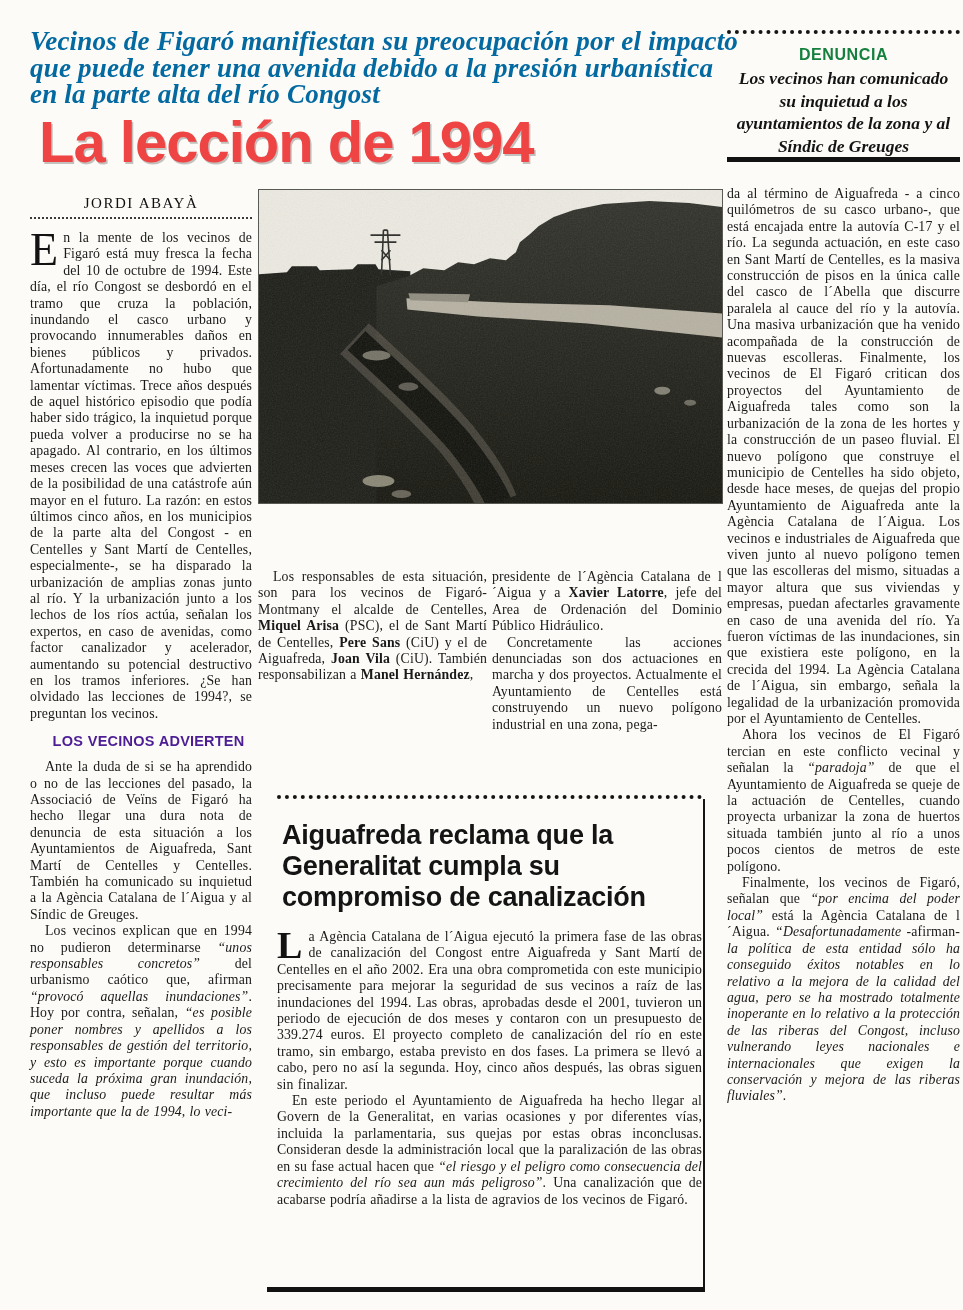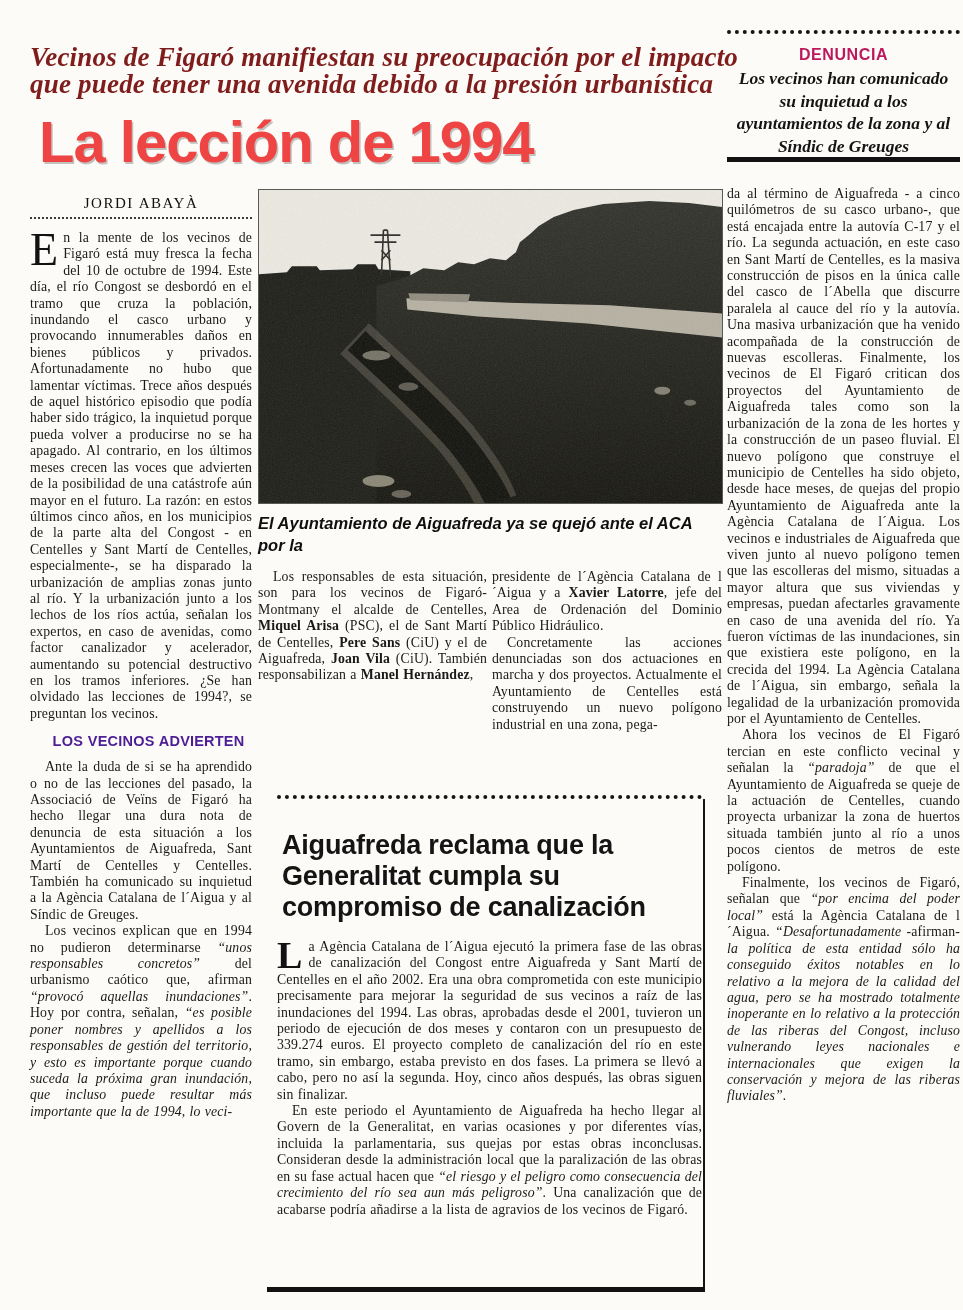--- a/index.html
+++ b/index.html
@@ -1,31 +1,31 @@
 <!DOCTYPE html>
 <html lang="es"><head>
 <meta charset="utf-8">
 <style>
   *{margin:0;padding:0;box-sizing:border-box}
   html,body{background:#d8d6d0;}
   .page{position:relative;width:963px;height:1310px;margin:0 auto;background:#fcfbf7;overflow:hidden;color:#1a1a1a;}
 
-  .kicker{position:absolute;left:30px;top:44px;width:710px;
+  .kicker{position:absolute;left:30px;top:28px;width:710px;
     font-family:"Liberation Serif",serif;font-style:italic;font-weight:bold;
-    font-size:27px;line-height:26.5px;letter-spacing:.2px;color:#7f1d1d;}
+    font-size:27px;line-height:26.5px;letter-spacing:.2px;color:#0369a1;}
   .kicker div{white-space:nowrap;}
 
   .headline{position:absolute;left:39px;top:108px;
     font-family:"Liberation Sans",sans-serif;font-weight:bold;font-size:58px;
     letter-spacing:-1px;color:#ef4444;text-shadow:1.5px 2px 0 rgba(60,60,60,.30);}
 
   .denuncia{position:absolute;left:727px;top:30px;width:233px;
     border-top:4px dotted #151515;padding-top:11px;text-align:center;}
   .denuncia .label{font-family:"Liberation Sans",sans-serif;font-weight:bold;
-    font-size:16px;line-height:20px;letter-spacing:.6px;color:#be185d;margin-bottom:2px;}
+    font-size:16px;line-height:20px;letter-spacing:.6px;color:#15803d;margin-bottom:2px;}
   .denuncia .dtext{font-family:"Liberation Serif",serif;font-style:italic;font-weight:bold;
     font-size:17.5px;line-height:22.5px;color:#141414;padding:0 4px;}
   .denuncia-rule{position:absolute;left:727px;top:157px;width:233px;height:5px;background:#121212;}
 
   .photo-credit{position:absolute;left:258px;top:170px;width:465px;text-align:right;
     font-family:"Liberation Sans",sans-serif;font-size:12.5px;color:#1c1c1c;}
   .photo{position:absolute;left:258px;top:189px;width:465px;height:315px;
     border:1px solid #5a5a55;background:#e7e5dc;}
   .photo svg{display:block;width:100%;height:100%;}
 
@@ -47,40 +47,41 @@
   .byline-rule{border:none;border-top:2px dotted #3a3a3a;margin:4px 0 11px 0;}
 
   .dropcap{float:left;font-size:46px;line-height:36px;padding:2px 5px 0 0;color:#121212;}
   .dropcap2{float:left;font-weight:bold;font-size:38px;line-height:30px;padding:1px 6px 0 0;color:#121212;}
 
   .subhead{font-family:"Liberation Sans",sans-serif;font-weight:bold;font-size:14.5px;
     line-height:18px;text-align:center;text-indent:0;margin:10px 0 9px 0;letter-spacing:.2px;color:#4c1d95;}
 
   .subarticle{position:absolute;left:277px;top:795px;width:425px;border-top:4px dotted #151515;}
   .subhl{font-family:"Liberation Sans",sans-serif;font-weight:bold;font-size:27px;
-    line-height:31px;letter-spacing:-.2px;color:#141414;margin:31px 0 0 5px;width:405px;}
+    line-height:31px;letter-spacing:-.2px;color:#141414;margin:21px 0 0 5px;width:405px;}
   .subbody{margin-top:16px;font-family:"Liberation Serif",serif;font-size:13.8px;
     line-height:16.4px;text-align:justify;letter-spacing:.15px;word-spacing:.6px;color:#191919;}
   .subbody p{text-indent:15px;}
   .subbody p.ni{text-indent:0;}
 
   .vrule{position:absolute;left:703px;top:799px;width:2px;height:492px;background:#151515;}
   .bottom-rule{position:absolute;left:267px;top:1287px;width:438px;height:5px;background:#121212;}
 
   .ri{font-style:italic;}
   .rb{font-weight:bold;}
 </style>
 </head>
 <body>
 
 <div class="page">
 
   <div class="kicker">
     <div>Vecinos de Figaró manifiestan su preocupación por el impacto</div>
     <div>que puede tener una avenida debido a la presión urbanística</div>
+    <div>en la parte alta del río Congost</div>
   </div>
 
   <h1 class="headline">La lección de 1994</h1>
 
   <aside class="denuncia">
     <div class="label">DENUNCIA</div>
     <div class="dtext">Los vecinos han comunicado su inquietud a los ayuntamientos de la zona y al Síndic de Greuges</div>
   </aside>
   <div class="denuncia-rule"></div>
 
@@ -113,21 +114,20 @@
       <g stroke="#2a2a26" stroke-width="1.6" fill="none">
         <path d="M125,40 L123,85 M129,40 L132,85"></path>
         <path d="M112,45 L142,45 M116,52 L138,52 M125,40 L129,40"></path>
         <path d="M123,60 L132,70 M132,60 L123,70"></path>
       </g>
       <rect width="465" height="312" filter="url(#grain)" opacity="0.14"></rect>
     </svg>
   </figure>
 
   <figcaption class="caption">
-    <div>El Ayuntamiento de Aiguafreda  ya se quejó ante el ACA por la</div>
   </figcaption>
 
   <div class="col col1">
     <div class="byline">JORDI ABAYÀ</div>
     <hr class="byline-rule">
     <p class="ni"><span class="dropcap">E</span><span><span>n la mente de los vecinos de Figaró está muy fresca la fecha del 10 de octubre de 1994. Este día, el río Congost se desbordó en el tramo que cruza la población, inundando el casco urbano y provocando innumerables daños en bienes públicos y privados. Afortunadamente no hubo que lamentar víctimas. Trece años después de aquel histórico episodio que podía haber sido trágico, la inquietud porque pueda volver a producirse no se ha apagado. Al contrario, en los últimos meses crecen las voces que advierten de la posibilidad de una catástrofe aún mayor en el futuro. La razón: en estos últimos cinco años, en los municipios de la parte alta del Congost - en Centelles y Sant Martí de Centelles, especialmente-, se ha disparado la urbanización de amplias zonas junto al río. Y la urbanización junto a los lechos de los ríos actúa, señalan los expertos, en caso de avenidas, como factor canalizador y acelerador, aumentando su potencial destructivo en los tramos inferiores. ¿Se han olvidado las lecciones de 1994?, se preguntan los vecinos.</span></span></p>
     <p class="subhead">LOS VECINOS ADVIERTEN</p>
     <p><span><span>Ante la duda de si se ha aprendido o no de las lecciones del pasado, la Associació de Veïns de Figaró ha hecho llegar una dura nota de denuncia de esta situación a los Ayuntamientos de Aiguafreda, Sant Martí de Centelles y Centelles. También ha comunicado su inquietud a la Agència Catalana de l´Aigua y al Síndic de Greuges.</span></span></p>
     <p><span><span>Los vecinos explican que en 1994 no pudieron determinarse </span><span class="ri">“unos responsables concretos”</span><span> del urbanismo caótico que, afirman </span><span class="ri">“provocó aquellas inundaciones”</span><span>. Hoy por contra, señalan, </span><span class="ri">“es posible poner nombres y apellidos a los responsables de gestión del territorio, y esto es importante porque cuando suceda la próxima gran inundación, que incluso puede resultar más importante que la de 1994, lo veci-</span></span></p>
   </div>

